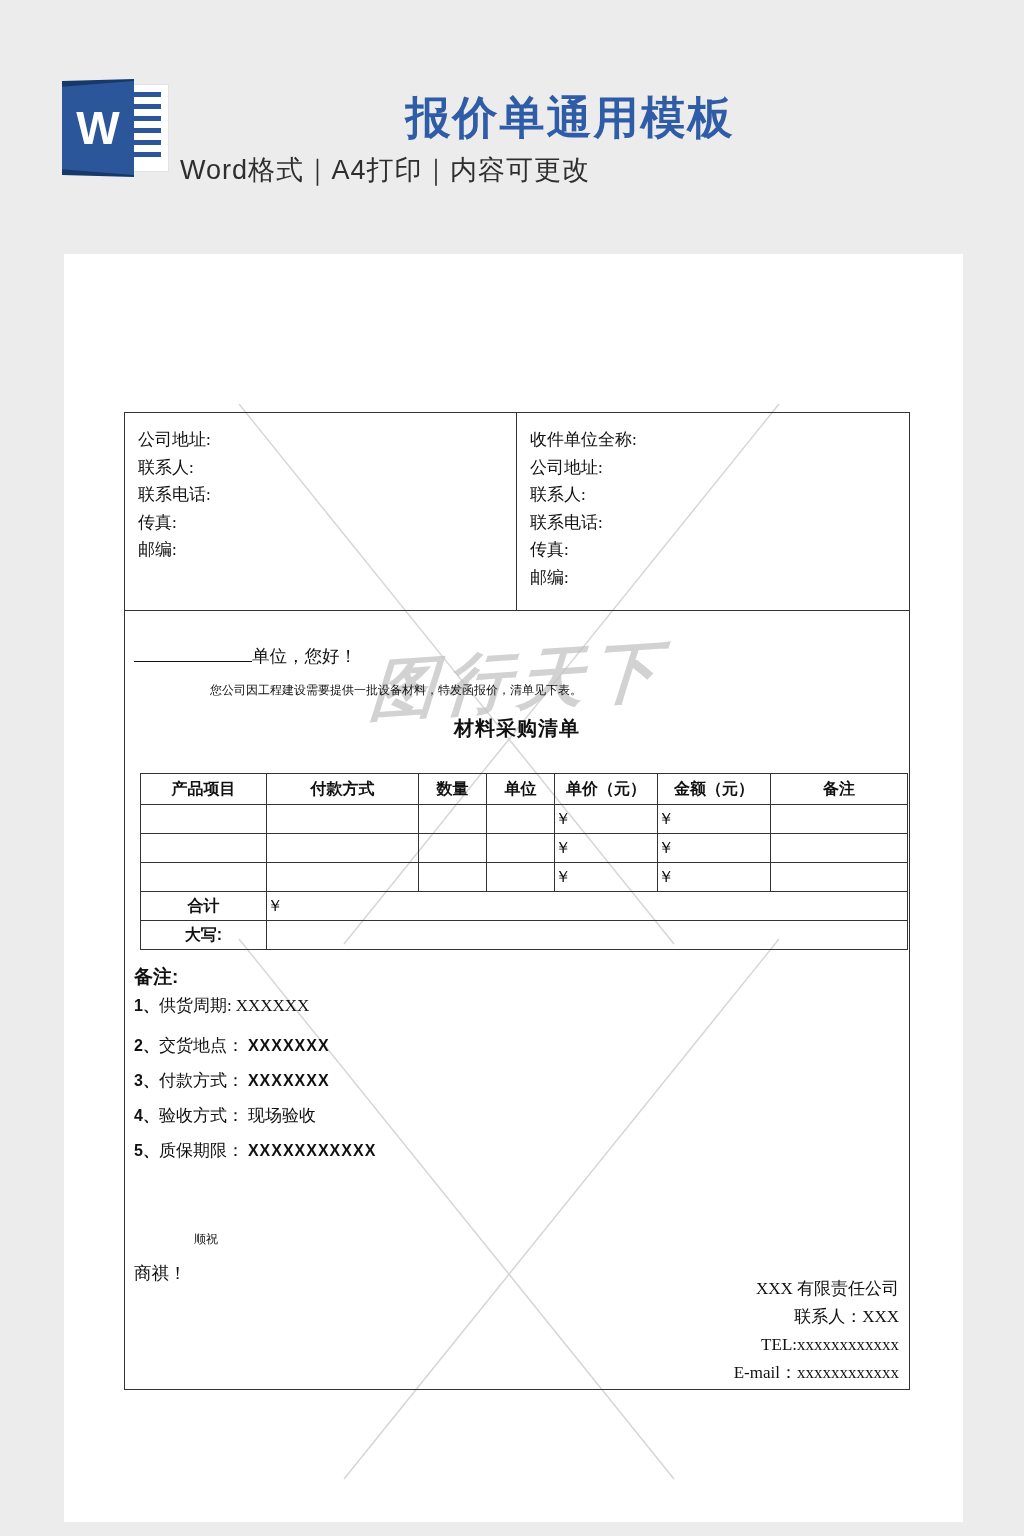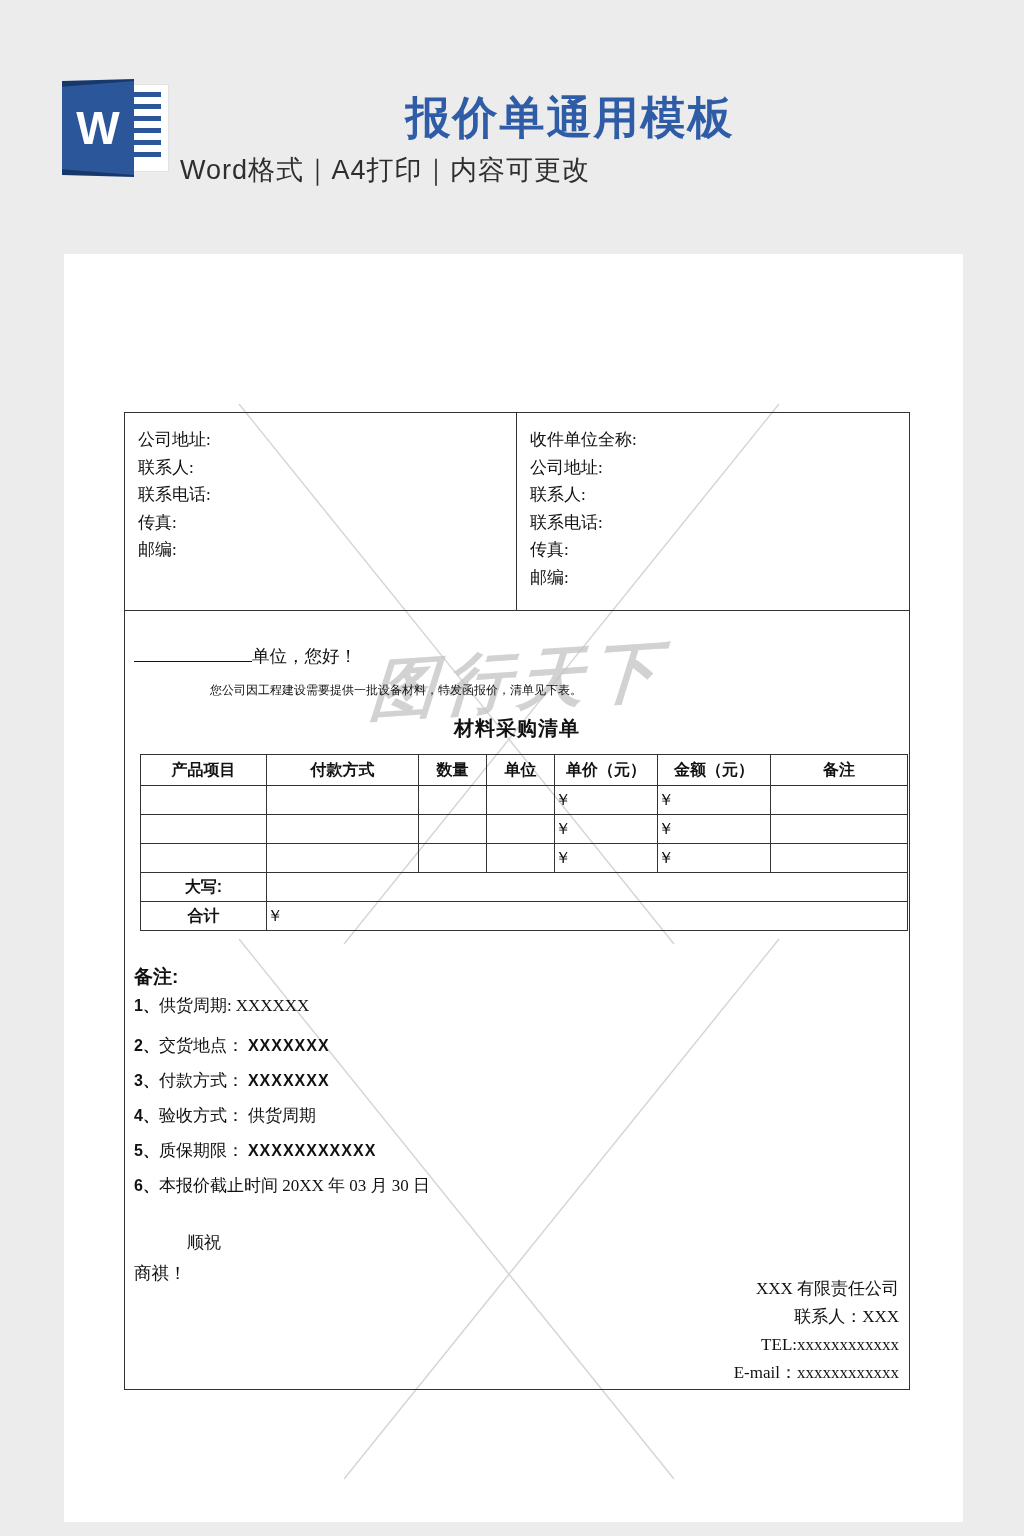--- a/index.html
+++ b/index.html
@@ -52,42 +52,42 @@
   .info-cell.right{flex:1;}
 
   .greet1{position:absolute;left:9px;top:231px;font-size:17.5px;}
   .blank{display:inline-block;width:118px;height:15px;border-bottom:1px solid #111;
           vertical-align:baseline;}
   .greet2{position:absolute;left:85px;top:269px;font-size:12px;}
   .mat-title{position:absolute;left:0;top:302px;width:100%;text-align:center;
           font-size:20px;font-weight:700;
           font-family:"Liberation Sans","DejaVu Sans",sans-serif;letter-spacing:1px;}
 
-  table.mat{position:absolute;left:15px;top:341px;width:767px;border-collapse:collapse;
+  table.mat{position:absolute;left:15px;top:360px;width:767px;border-collapse:collapse;
           table-layout:fixed;}
   table.mat th,table.mat td{border:1px solid #333;padding:0;}
   table.mat th{font-family:"Liberation Sans","DejaVu Sans",sans-serif;
           font-weight:700;font-size:16px;text-align:center;height:30px;}
   table.mat td{height:28px;font-size:16px;}
   td.yen{padding-left:8px;font-family:"Liberation Serif","DejaVu Serif",serif;}
   td.rowlab{text-align:center;font-weight:700;
           font-family:"Liberation Sans","DejaVu Sans",sans-serif;}
   td.span-val{padding-left:10px;}
 
   .notes-label{position:absolute;left:9px;top:551px;font-size:19px;font-weight:700;
           font-family:"Liberation Sans","DejaVu Sans",sans-serif;}
   .note{position:absolute;left:9px;font-size:17px;white-space:nowrap;}
   .note .no{display:inline-block;min-width:24px;font-weight:700;
           font-family:"Liberation Sans","DejaVu Sans",sans-serif;font-size:16px;}
   .note .txt{margin-right:4px;}
   .note.vb .val{font-family:"Liberation Sans","DejaVu Sans",sans-serif;
           font-weight:700;font-size:16px;letter-spacing:1px;}
   .n1{top:581px;} .n2{top:621px;} .n3{top:656px;} .n4{top:691px;} .n5{top:726px;} .n6{top:761px;}
 
-  .closing1{position:absolute;left:62px;top:818px;font-size:17px;}
+  .closing1{position:absolute;left:69px;top:818px;font-size:12px;}
   .closing2{position:absolute;left:9px;top:848px;font-size:17.5px;}
   .sig{position:absolute;right:10px;top:862px;text-align:right;font-size:17px;line-height:28px;}
 </style>
 </head>
 <body>
 
 <div class="canvas">
 
   <div class="word-icon">
     <div class="wi-back"></div>
@@ -179,49 +179,46 @@
         <tr>
           <td></td>
           <td></td>
           <td></td>
           <td></td>
           <td class="yen">￥</td>
           <td class="yen">￥</td>
           <td></td>
         </tr>
         <tr>
+          <td class="rowlab">合计</td>
+          <td class="span-val" colspan="6">￥</td>
+        </tr>
+        <tr>
           <td class="rowlab">大写:</td>
           <td class="span-val" colspan="6"></td>
         </tr>
-        <tr>
-          <td class="rowlab">合计</td>
-          <td class="span-val" colspan="6">￥</td>
-        </tr>
       </tbody>
         </table>
 
       <div class="notes-label">备注:</div>
 
       <div class="note n1">
         <span class="no">1、</span><span class="txt">供货周期:</span><span class="val">XXXXXX</span>
       </div>
       <div class="note n2 vb">
         <span class="no">2、</span><span class="txt">交货地点：</span><span class="val">XXXXXXX</span>
       </div>
       <div class="note n3 vb">
         <span class="no">3、</span><span class="txt">付款方式：</span><span class="val">XXXXXXX</span>
       </div>
       <div class="note n4">
-        <span class="no">4、</span><span class="txt">验收方式：</span><span class="val">供货周期</span>
+        <span class="no">4、</span><span class="txt">验收方式：</span><span class="val">现场验收</span>
       </div>
       <div class="note n5 vb">
         <span class="no">5、</span><span class="txt">质保期限：</span><span class="val">XXXXXXXXXXX</span>
-      </div>
-      <div class="note n6">
-        <span class="no">6、</span><span class="txt">本报价截止时间 20XX 年 03 月 30 日</span><span class="val"></span>
       </div>
 
       <div class="closing1">顺祝</div>
       <div class="closing2">商祺！</div>
 
       <div class="sig">
         <div>XXX 有限责任公司</div>
         <div>联系人：XXX</div>
         <div>TEL:xxxxxxxxxxxx</div>
         <div>E-mail：xxxxxxxxxxxx</div>

